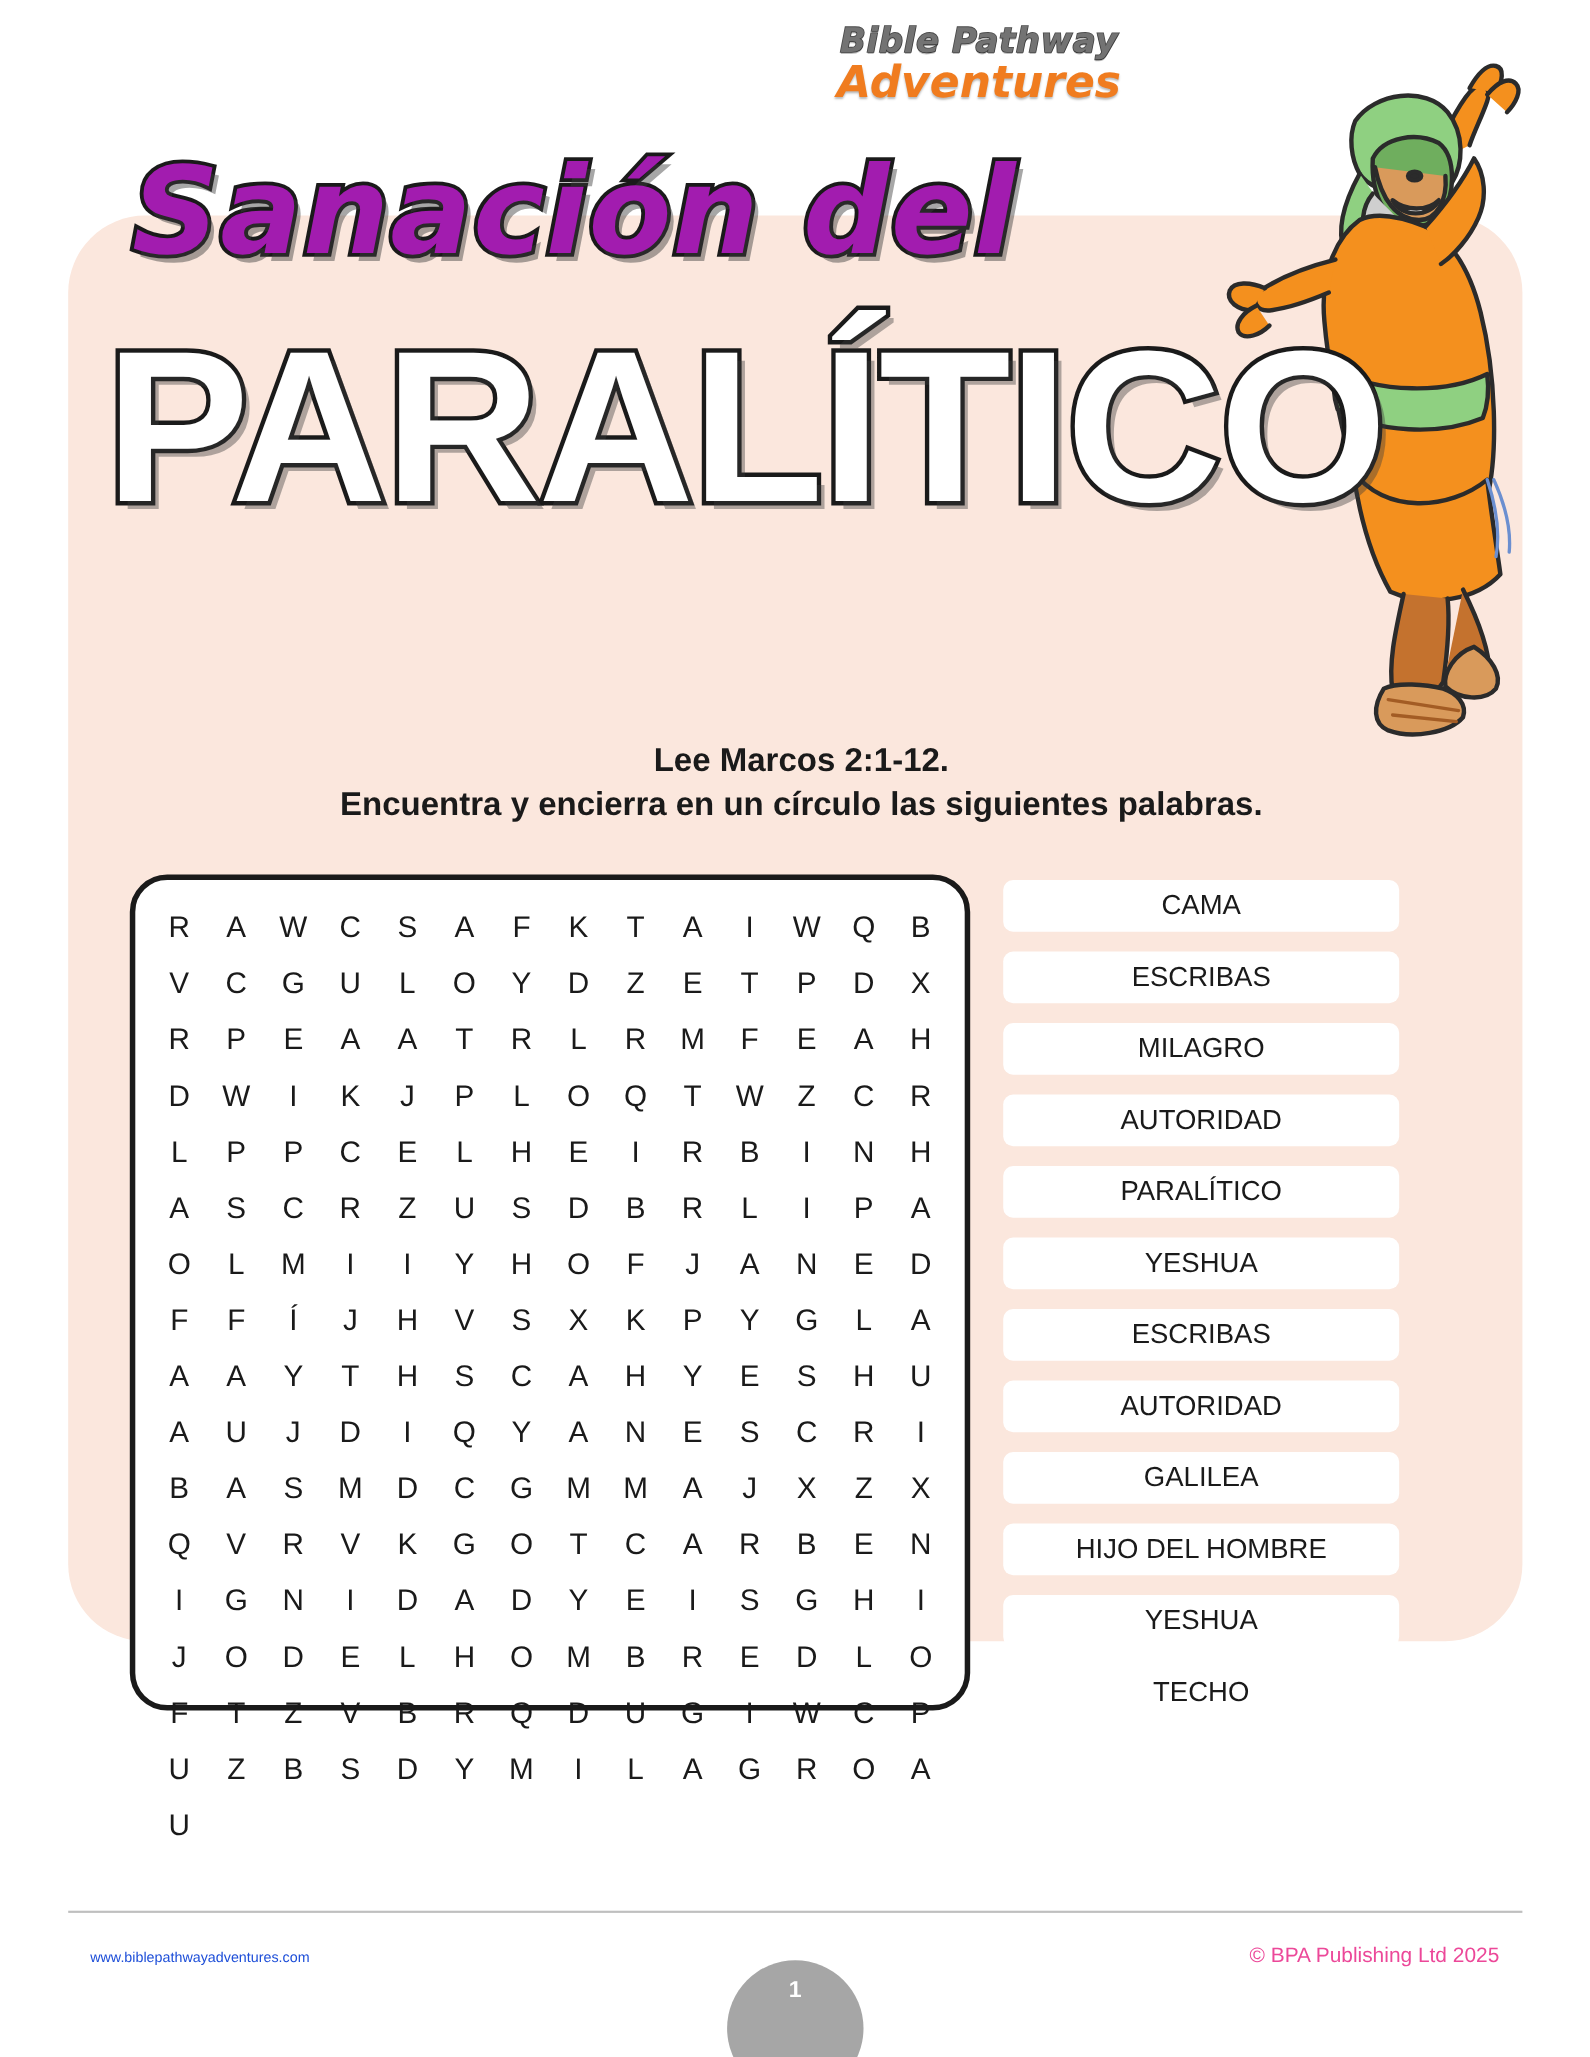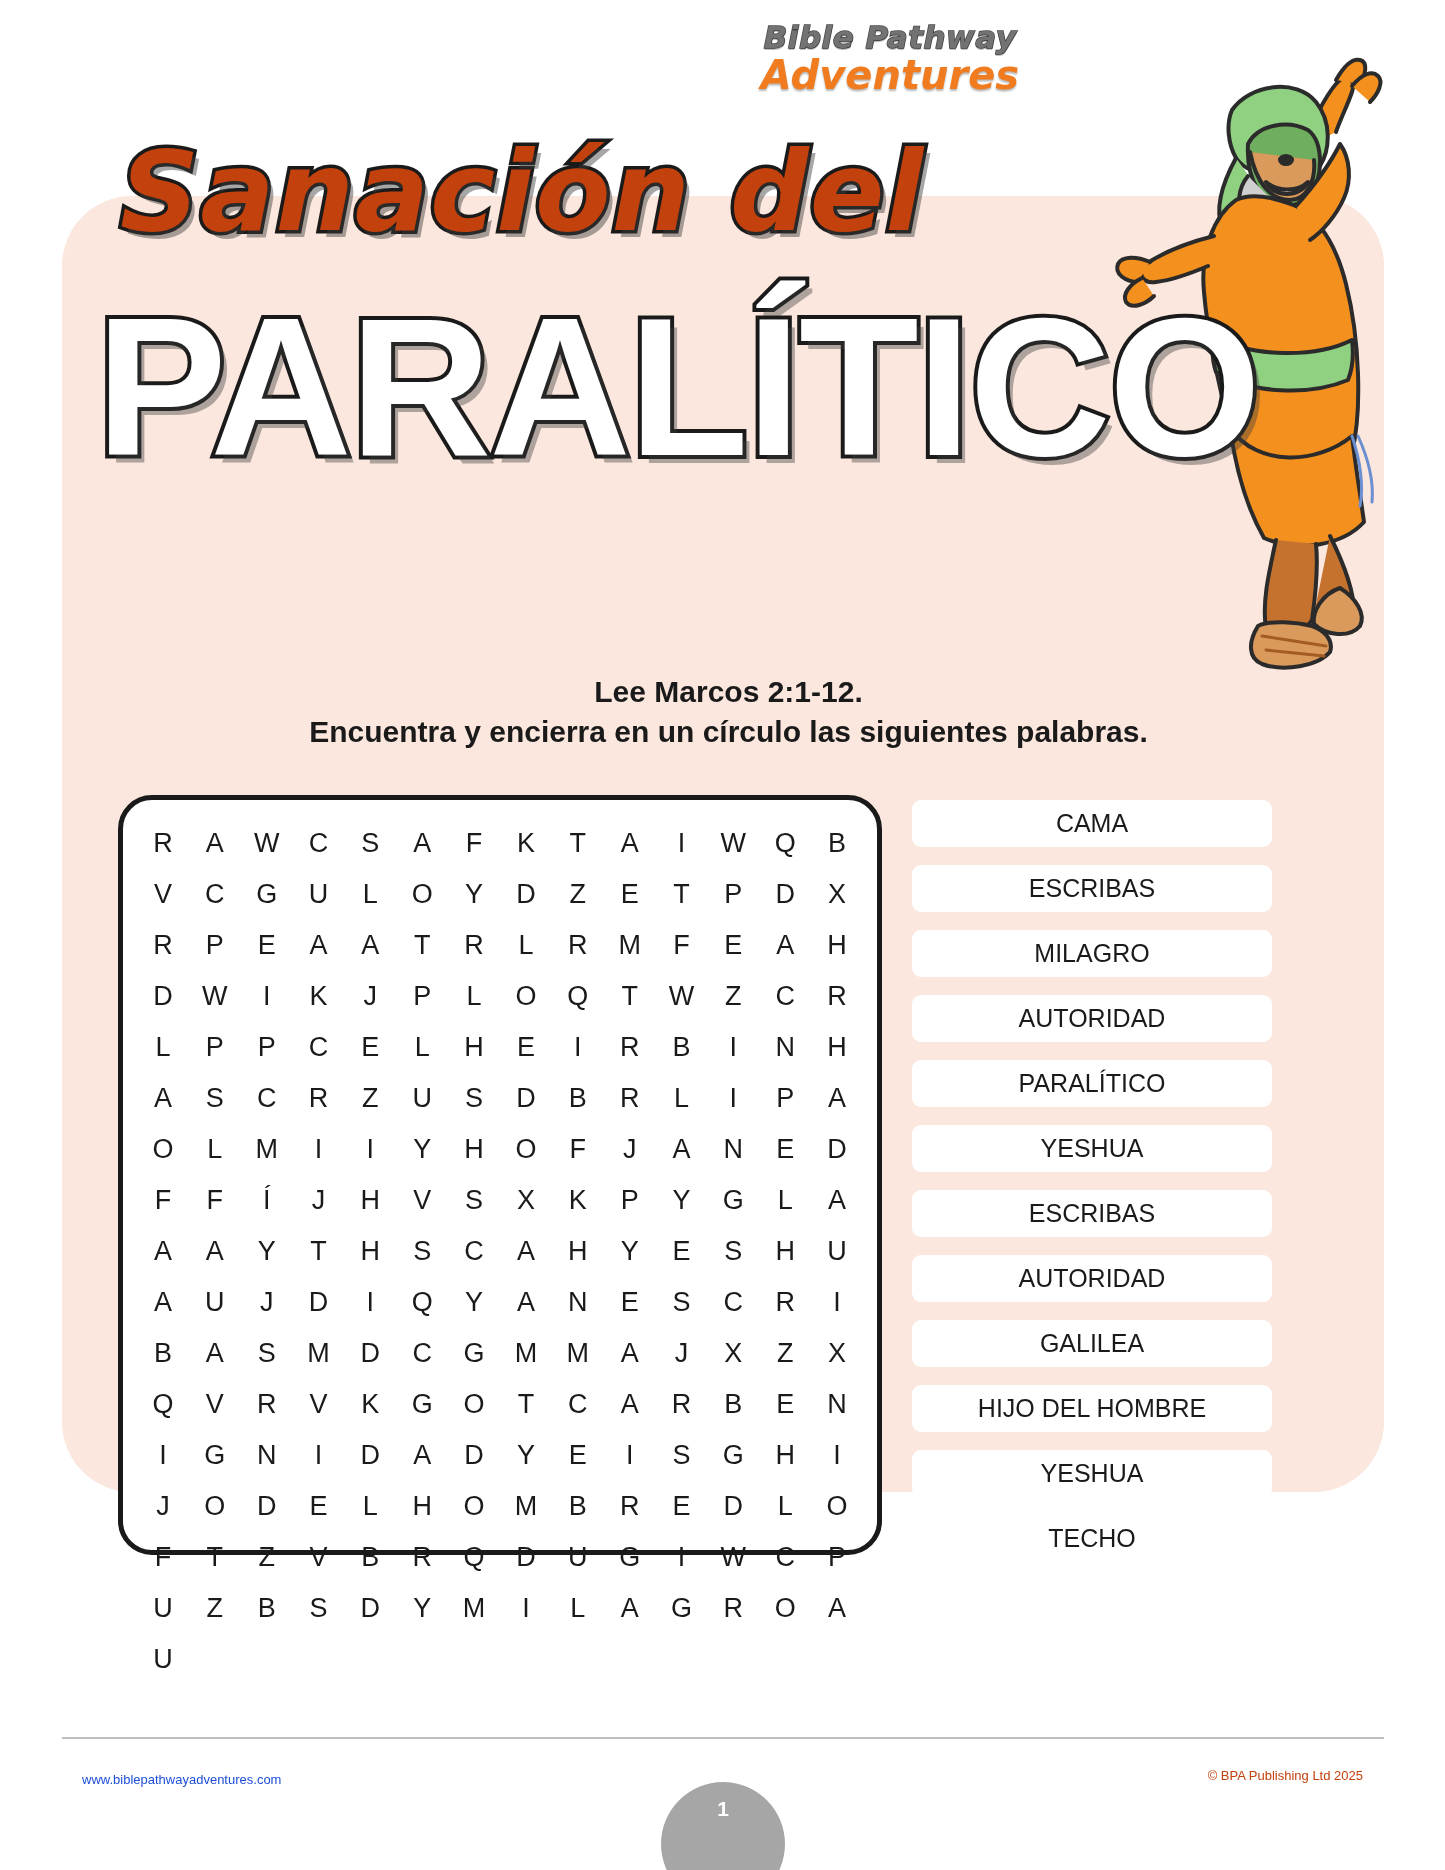--- a/index.html
+++ b/index.html
@@ -61,21 +61,21 @@
   
   .title-1 {
     position: absolute;
     left: 120px;
     top: 128px;
     width: 920px;
     font-family: "DejaVu Sans", sans-serif;
     font-size: 110px;
     font-weight: bold;
     font-style: italic;
-    color: #c2410c;
+    color: #a21caf;
     -webkit-text-stroke: 7px #1a1a1a;
     paint-order: stroke fill;
     text-shadow: 6px 7px 0 rgba(60,60,60,0.45);
     letter-spacing: 1px;
     white-space: nowrap;
   }
   .title-2 {
     position: absolute;
     left: 96px;
     top: 290px;
@@ -170,22 +170,22 @@
     position: absolute;
     left: 82px;
     top: 1772px;
     font-size: 13px;
     color: #1d4ed8;
   }
   .footer-right {
     position: absolute;
     right: 82px;
     top: 1768px;
-    font-size: 13px;
-    color: #c2410c;
+    font-size: 19px;
+    color: #ec4899;
     text-align: center;
   }
   .page-circle {
     position: absolute;
     left: 661px;
     top: 1782px;
     width: 124px;
     height: 124px;
     background: #a6a6a6;
     border-radius: 50%;

